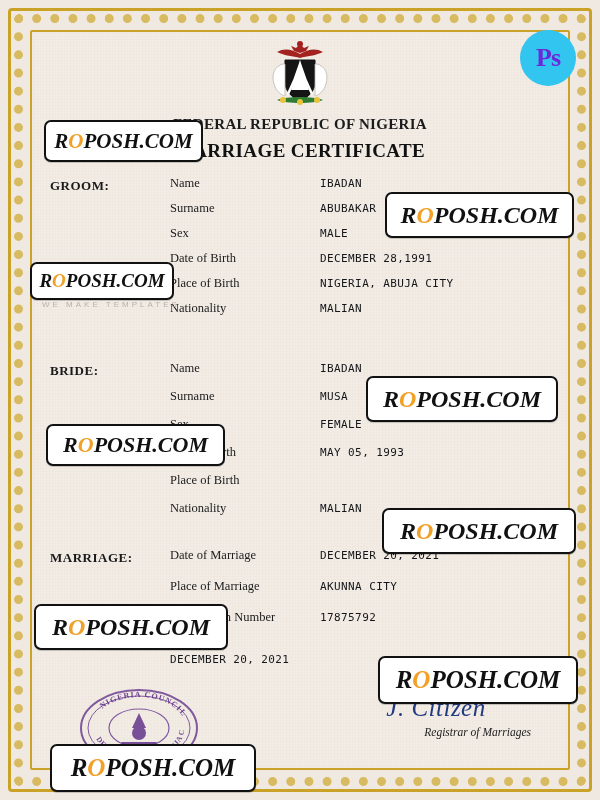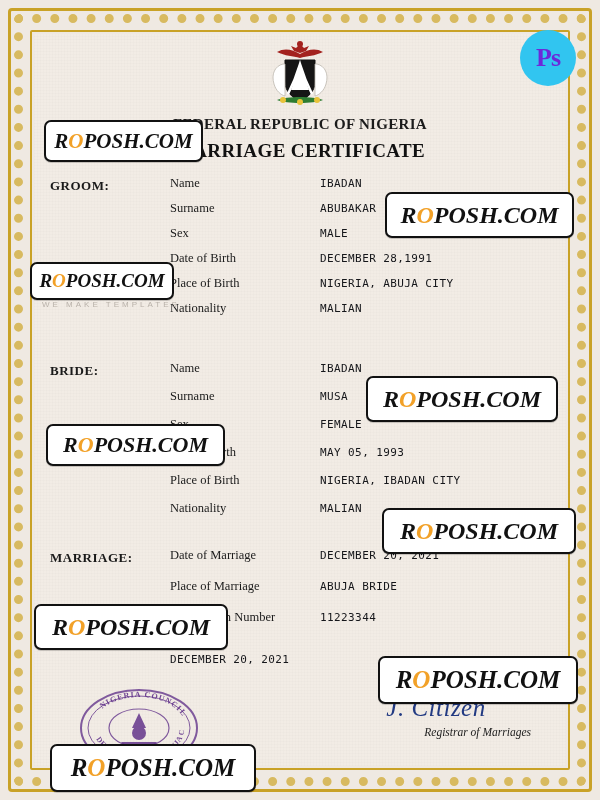--- a/index.html
+++ b/index.html
@@ -197,41 +197,40 @@
     <div class="row" style="height:28px;">
         <div class="fld">Sex</div>
         <div class="val">FEMALE</div>
       </div>
     <div class="row" style="height:28px;">
         <div class="fld">Date of Birth</div>
         <div class="val">MAY 05, 1993</div>
       </div>
     <div class="row" style="height:28px;">
         <div class="fld">Place of Birth</div>
-        <div class="val">NIGERIA, IBADAN CITY</div>
       </div>
     <div class="row" style="height:28px;">
         <div class="fld">Nationality</div>
         <div class="val">MALIAN</div>
       </div>
   </div>
 
   <div class="section-label" style="left:50px;top:550px;">MARRIAGE:</div>
   <div class="rows" style="left:170px;top:548px;">
     <div class="row" style="height:31px;">
         <div class="fld">Date of Marriage</div>
         <div class="val">DECEMBER 20, 2021</div>
       </div>
     <div class="row" style="height:31px;">
         <div class="fld">Place of Marriage</div>
-        <div class="val">ABUJA BRIDE</div>
+        <div class="val">AKUNNA CITY</div>
       </div>
     <div class="row" style="height:28px;">
         <div class="fld">Registration Number</div>
-        <div class="val">11223344</div>
+        <div class="val">17875792</div>
       </div>
     <div class="row tall">
         <div class="val" style="padding-top:15px;">DECEMBER 20, 2021</div>
       </div>
   </div>
 
   <div class="seal">
     <svg viewBox="0 0 126 84" width="126" height="84">
       <g opacity=".75" stroke="#5b2a86" fill="none">
         <ellipse cx="63" cy="42" rx="58" ry="38" stroke-width="2"></ellipse>

